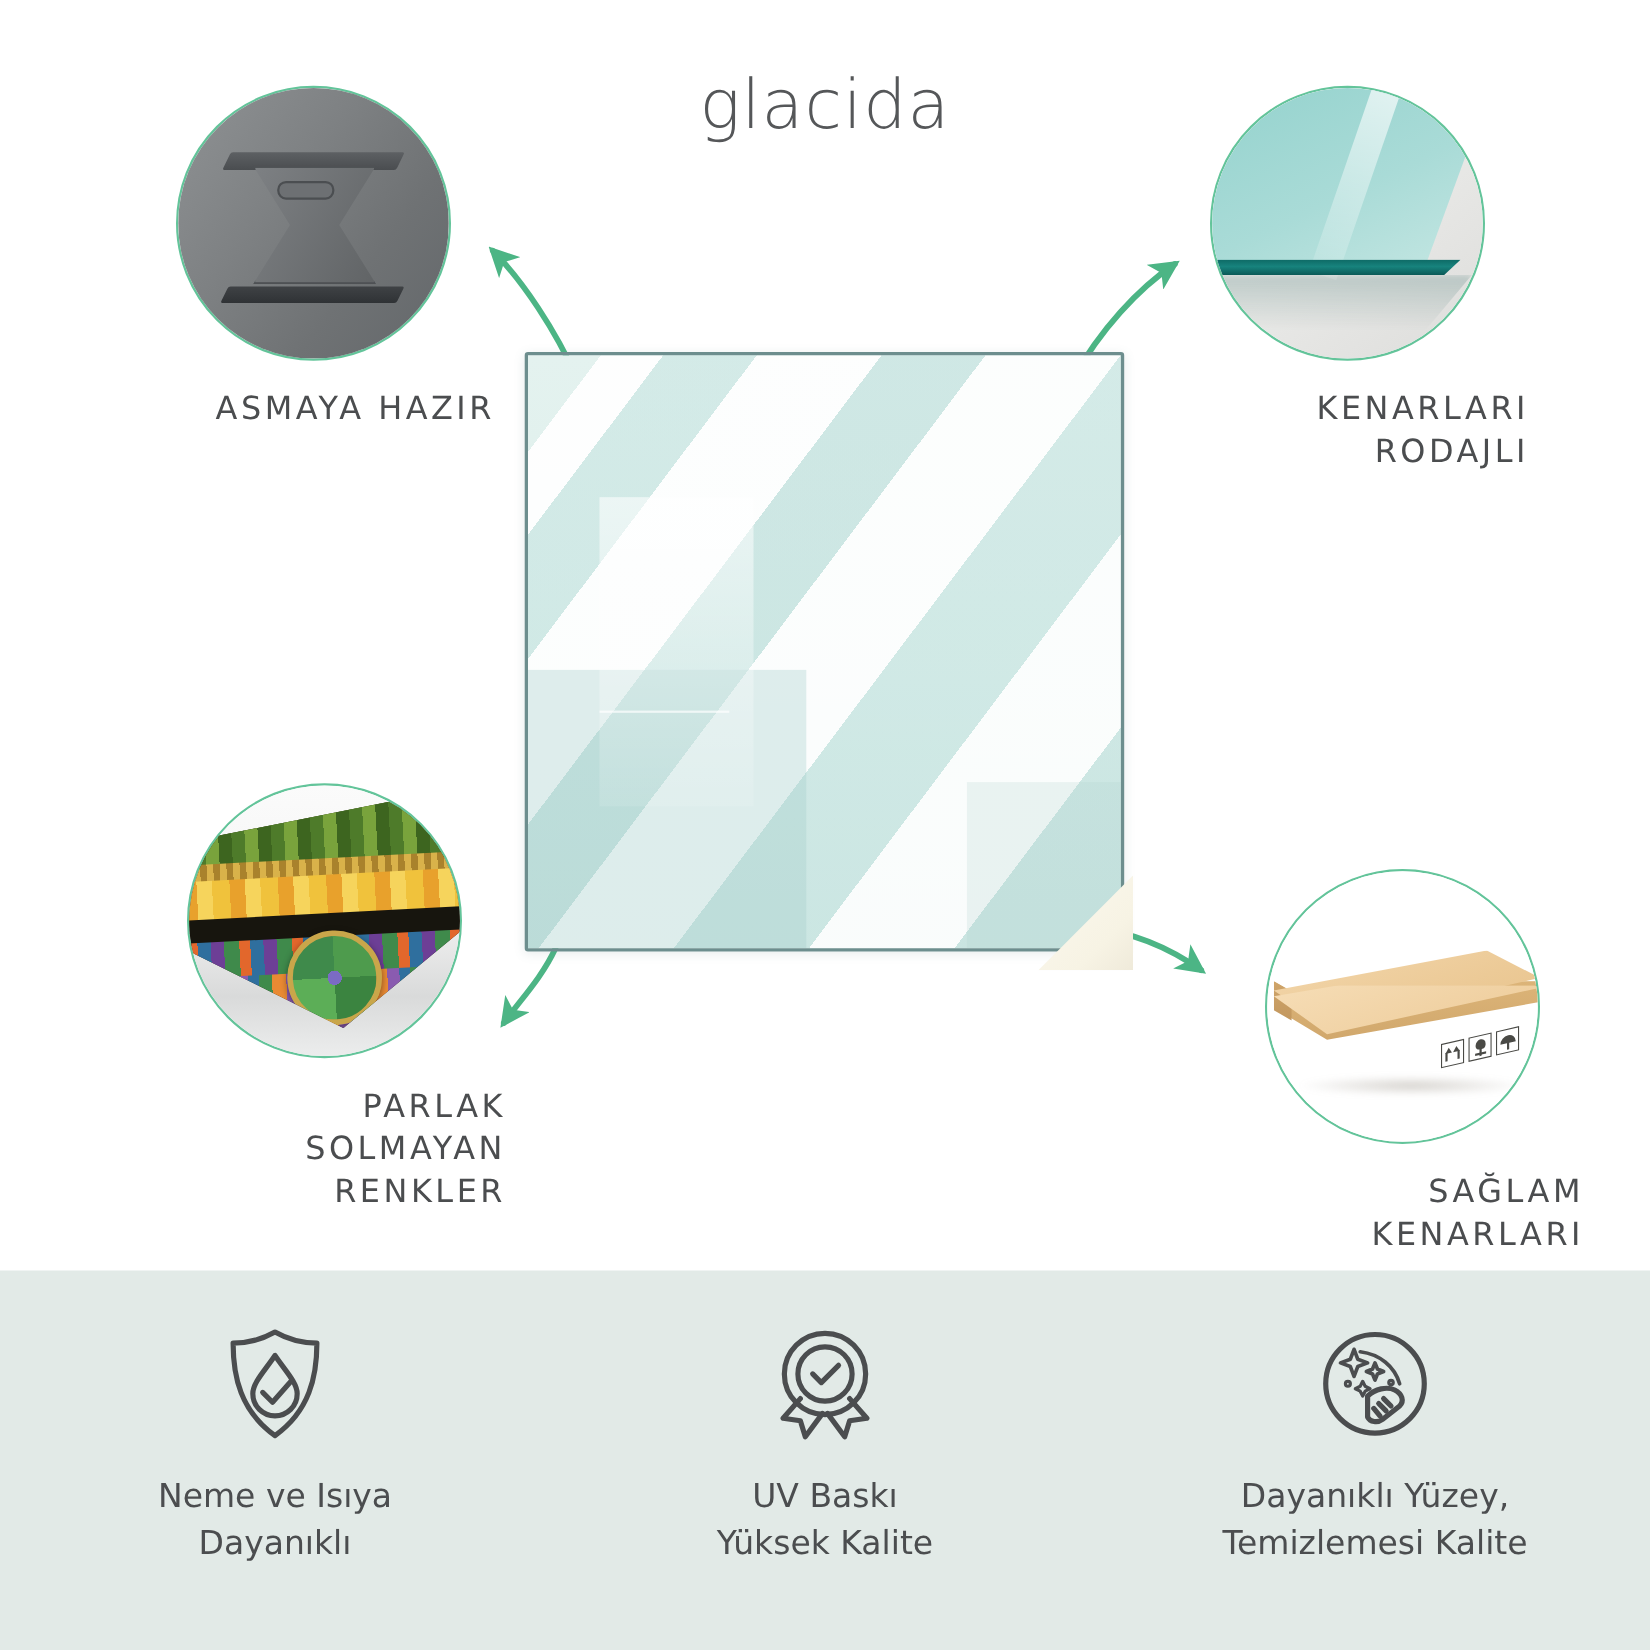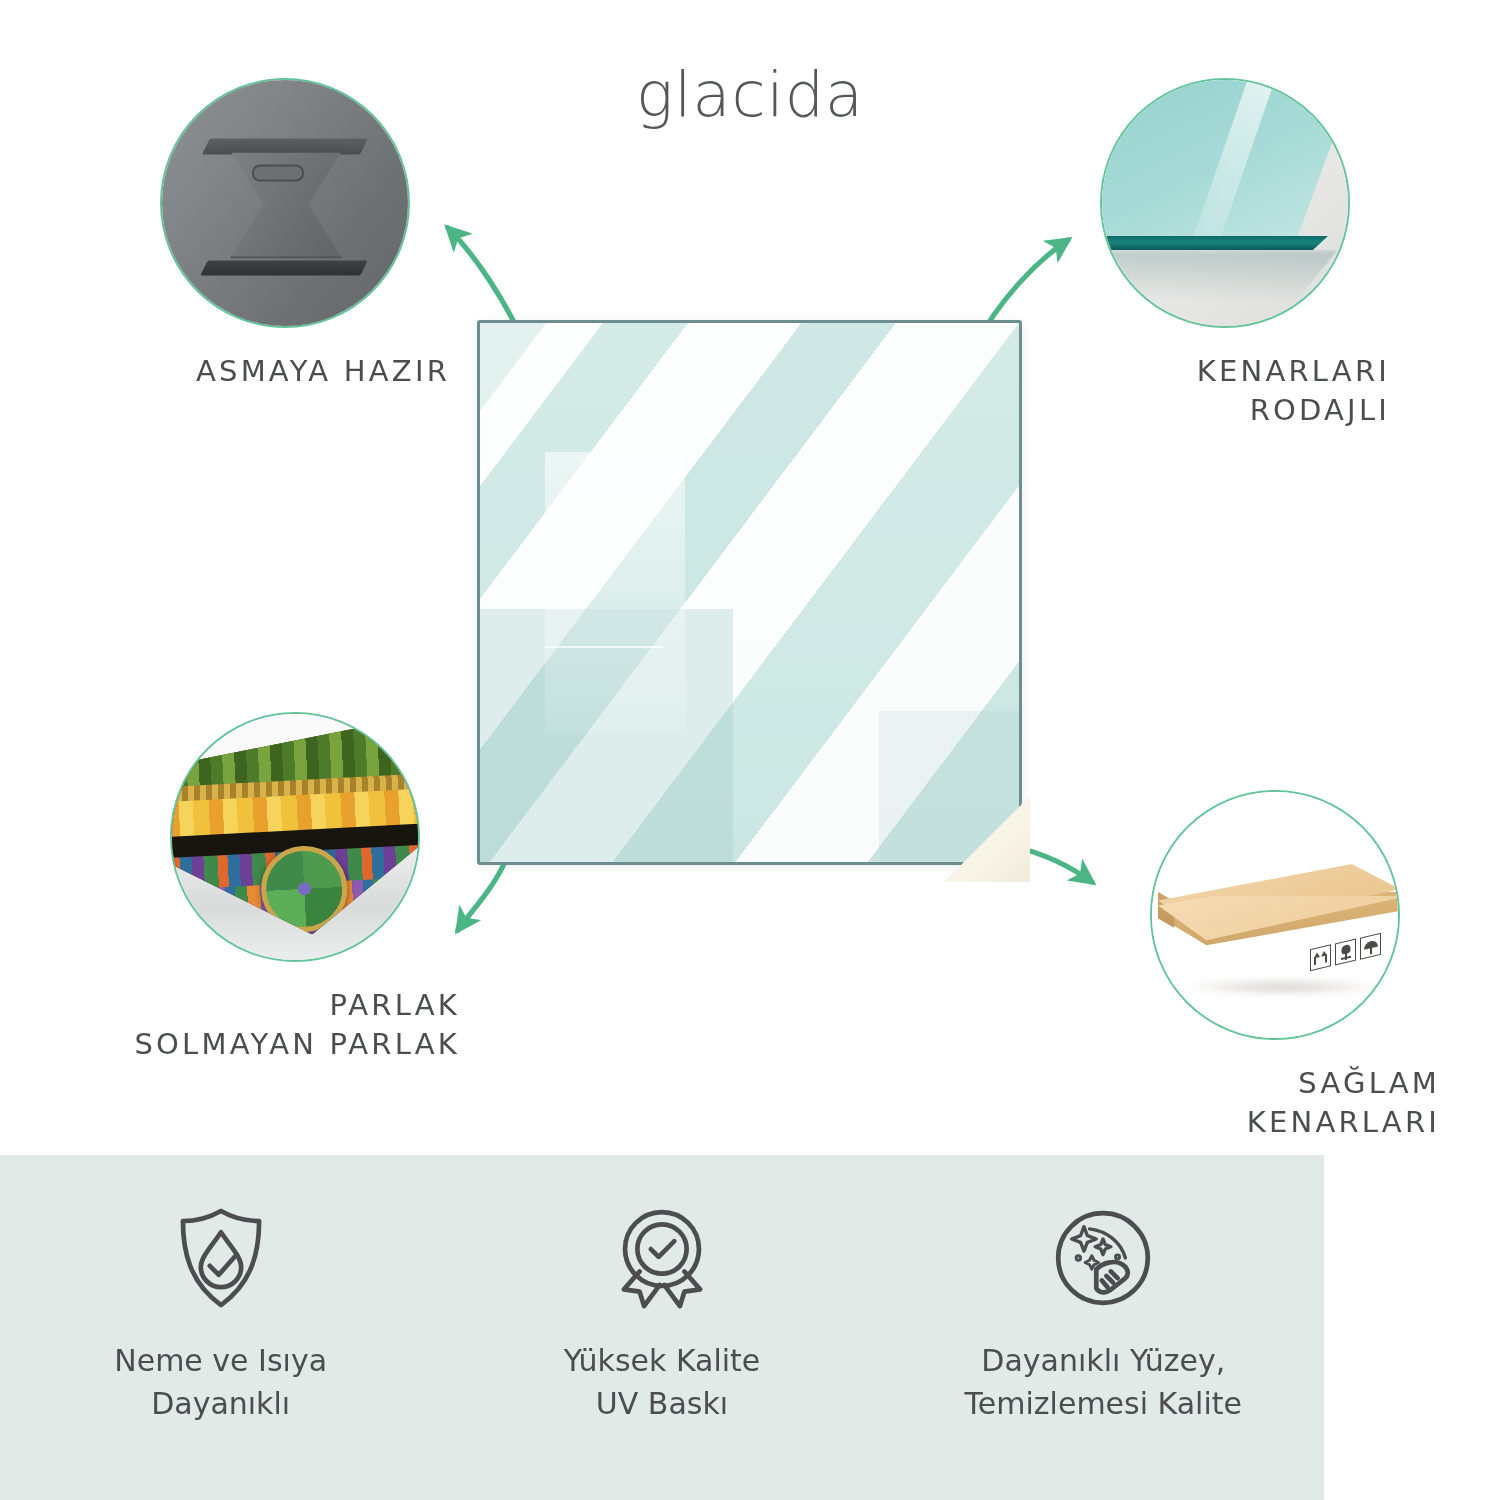--- a/index.html
+++ b/index.html
@@ -332,21 +332,21 @@
   
   .arrows {
     position: absolute; inset: 0;
     pointer-events: none;
   }
 
   
   .benefits {
     position: absolute;
     left: 0; top: 1155px;
-    width: 1324px; height: 345px;
+    width: 1500px; height: 345px;
     background: #e2eae7;
     display: flex;
     align-items: flex-start;
     justify-content: space-around;
     padding-top: 44px;
   }
   .benefit {
     width: 352px;
     text-align: center;
   }
@@ -425,21 +425,21 @@
           <div class="art-stripe s3"></div>
           <div class="art-stripe s4"></div>
           <div class="art-stripe s5"></div>
           <div class="art-stripe s6"></div>
           <div class="art-medal"></div>
         </div>
       </div>
     </div>
     <div class="feature-label">
       <div>PARLAK</div>
-      <div>SOLMAYAN PARLAK</div>
+      <div>SOLMAYAN RENKLER</div>
     </div>
   </div>
 
   <div class="feature" id="f-pack">
     <div class="circle-wrap">
       <div class="circle">
         <div class="bg-box"></div>
         <div class="box-shadow"></div>
         <div class="box-front"></div>
         <div class="box-left"></div>
@@ -493,22 +493,22 @@
       <div class="benefit-icon">
         <svg width="112" height="112" viewBox="0 0 100 100" fill="none" stroke="#4b4d4f" stroke-width="4.2" stroke-linecap="round" stroke-linejoin="round">
           <path d="M30 62 L 16 78 L 30 80 L 34 93 L 48 74"></path>
           <path d="M70 62 L 84 78 L 70 80 L 66 93 L 52 74"></path>
           <circle cx="50" cy="42" r="33"></circle>
           <circle cx="50" cy="42" r="22"></circle>
           <path d="M40 42 L 47 49 L 61 35"></path>
         </svg>
       </div>
       <div class="benefit-text">
+        <div>UV Baskı</div>
         <div>Yüksek Kalite</div>
-        <div>UV Baskı</div>
       </div>
     </div>
 
     <div class="benefit">
       <div class="benefit-icon">
         <svg width="112" height="112" viewBox="0 0 100 100" fill="none" stroke="#4b4d4f" stroke-width="4.2" stroke-linecap="round" stroke-linejoin="round">
           <circle cx="50" cy="50" r="40"></circle>
           <path d="M33 22 L 36 30 L 44 33 L 36 36 L 33 44 L 30 36 L 22 33 L 30 30 Z" stroke-width="3"></path>
           <path d="M50 33 L 52 38 L 57 40 L 52 42 L 50 47 L 48 42 L 43 40 L 48 38 Z" stroke-width="3"></path>
           <path d="M40 48 L 42 52 L 46 54 L 42 56 L 40 60 L 38 56 L 34 54 L 38 52 Z" stroke-width="2.6"></path>

